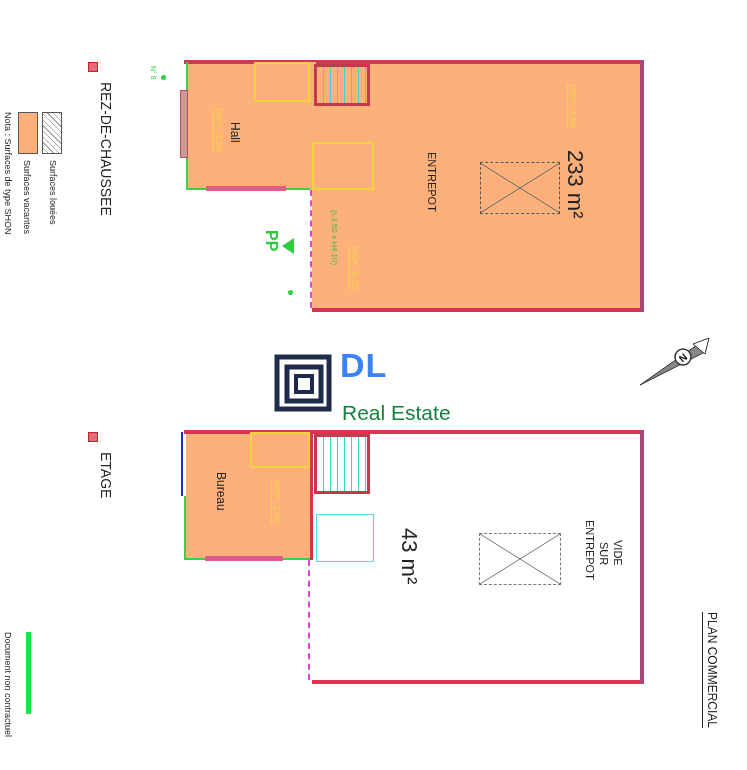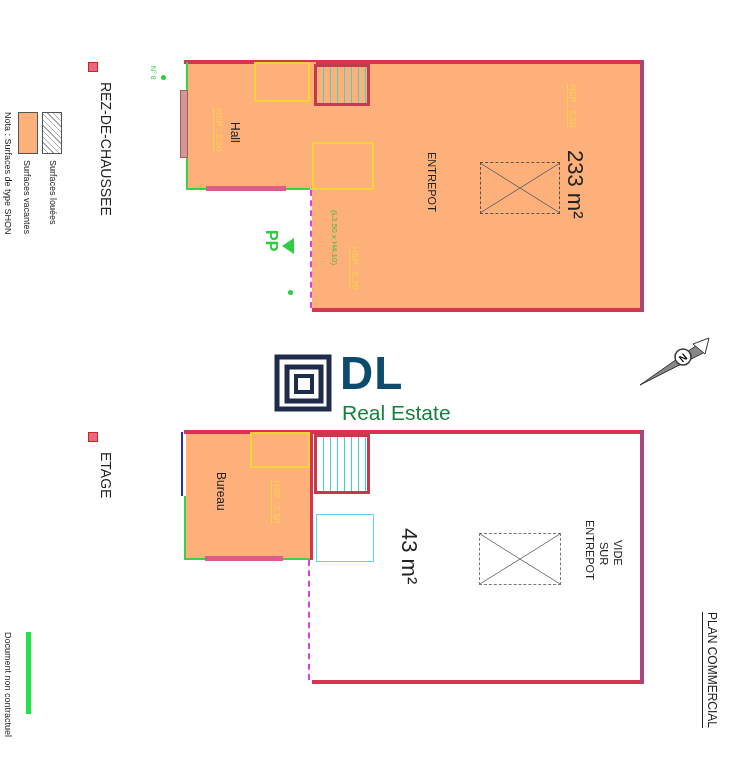--- a/index.html
+++ b/index.html
@@ -40,21 +40,21 @@
   <circle cx="48" cy="27" r="8" fill="#fff" stroke="#333" stroke-width="1.5"></circle>
   <text x="44" y="31" font-size="10" font-family="Liberation Sans, sans-serif" font-weight="bold" transform="rotate(-40 48 27)">N</text>
 </svg>
 
 <div class="abs" style="left:274px;top:354px;width:200px;height:66px;">
   <svg class="abs" style="left:0;top:0;" width="60" height="60" viewBox="0 0 60 60">
     <rect x="3" y="3" width="52" height="52" fill="none" stroke="#1e2b4a" stroke-width="5"></rect>
     <rect x="13" y="13" width="34" height="34" fill="none" stroke="#1e2b4a" stroke-width="5"></rect>
     <rect x="22" y="22" width="16" height="16" fill="none" stroke="#1e2b4a" stroke-width="4"></rect>
   </svg>
-  <div class="abs" style="left:66px;top:-8px;font-size:46px;font-weight:bold;color:#0c4a6e;letter-spacing:1px;">DL</div>
+  <div class="abs" style="left:66px;top:-8px;font-size:34px;font-weight:bold;color:#3b82f6;letter-spacing:1px;">DL</div>
   <div class="abs" style="left:68px;top:47px;font-size:21px;color:#15803d;">Real Estate</div>
 </div>
 
 <div>
 
   <div class="room" style="left:188px;top:62px;width:122px;height:128px;"></div>
   <div class="wall" style="left:184px;top:60px;width:460px;height:4px;"></div>
   <div class="wall" style="left:312px;top:308px;width:332px;height:4px;"></div>
   <div class="wall-p" style="left:640px;top:60px;width:4px;height:252px;"></div>
   <div class="green" style="left:186px;top:62px;width:2px;height:128px;"></div>

